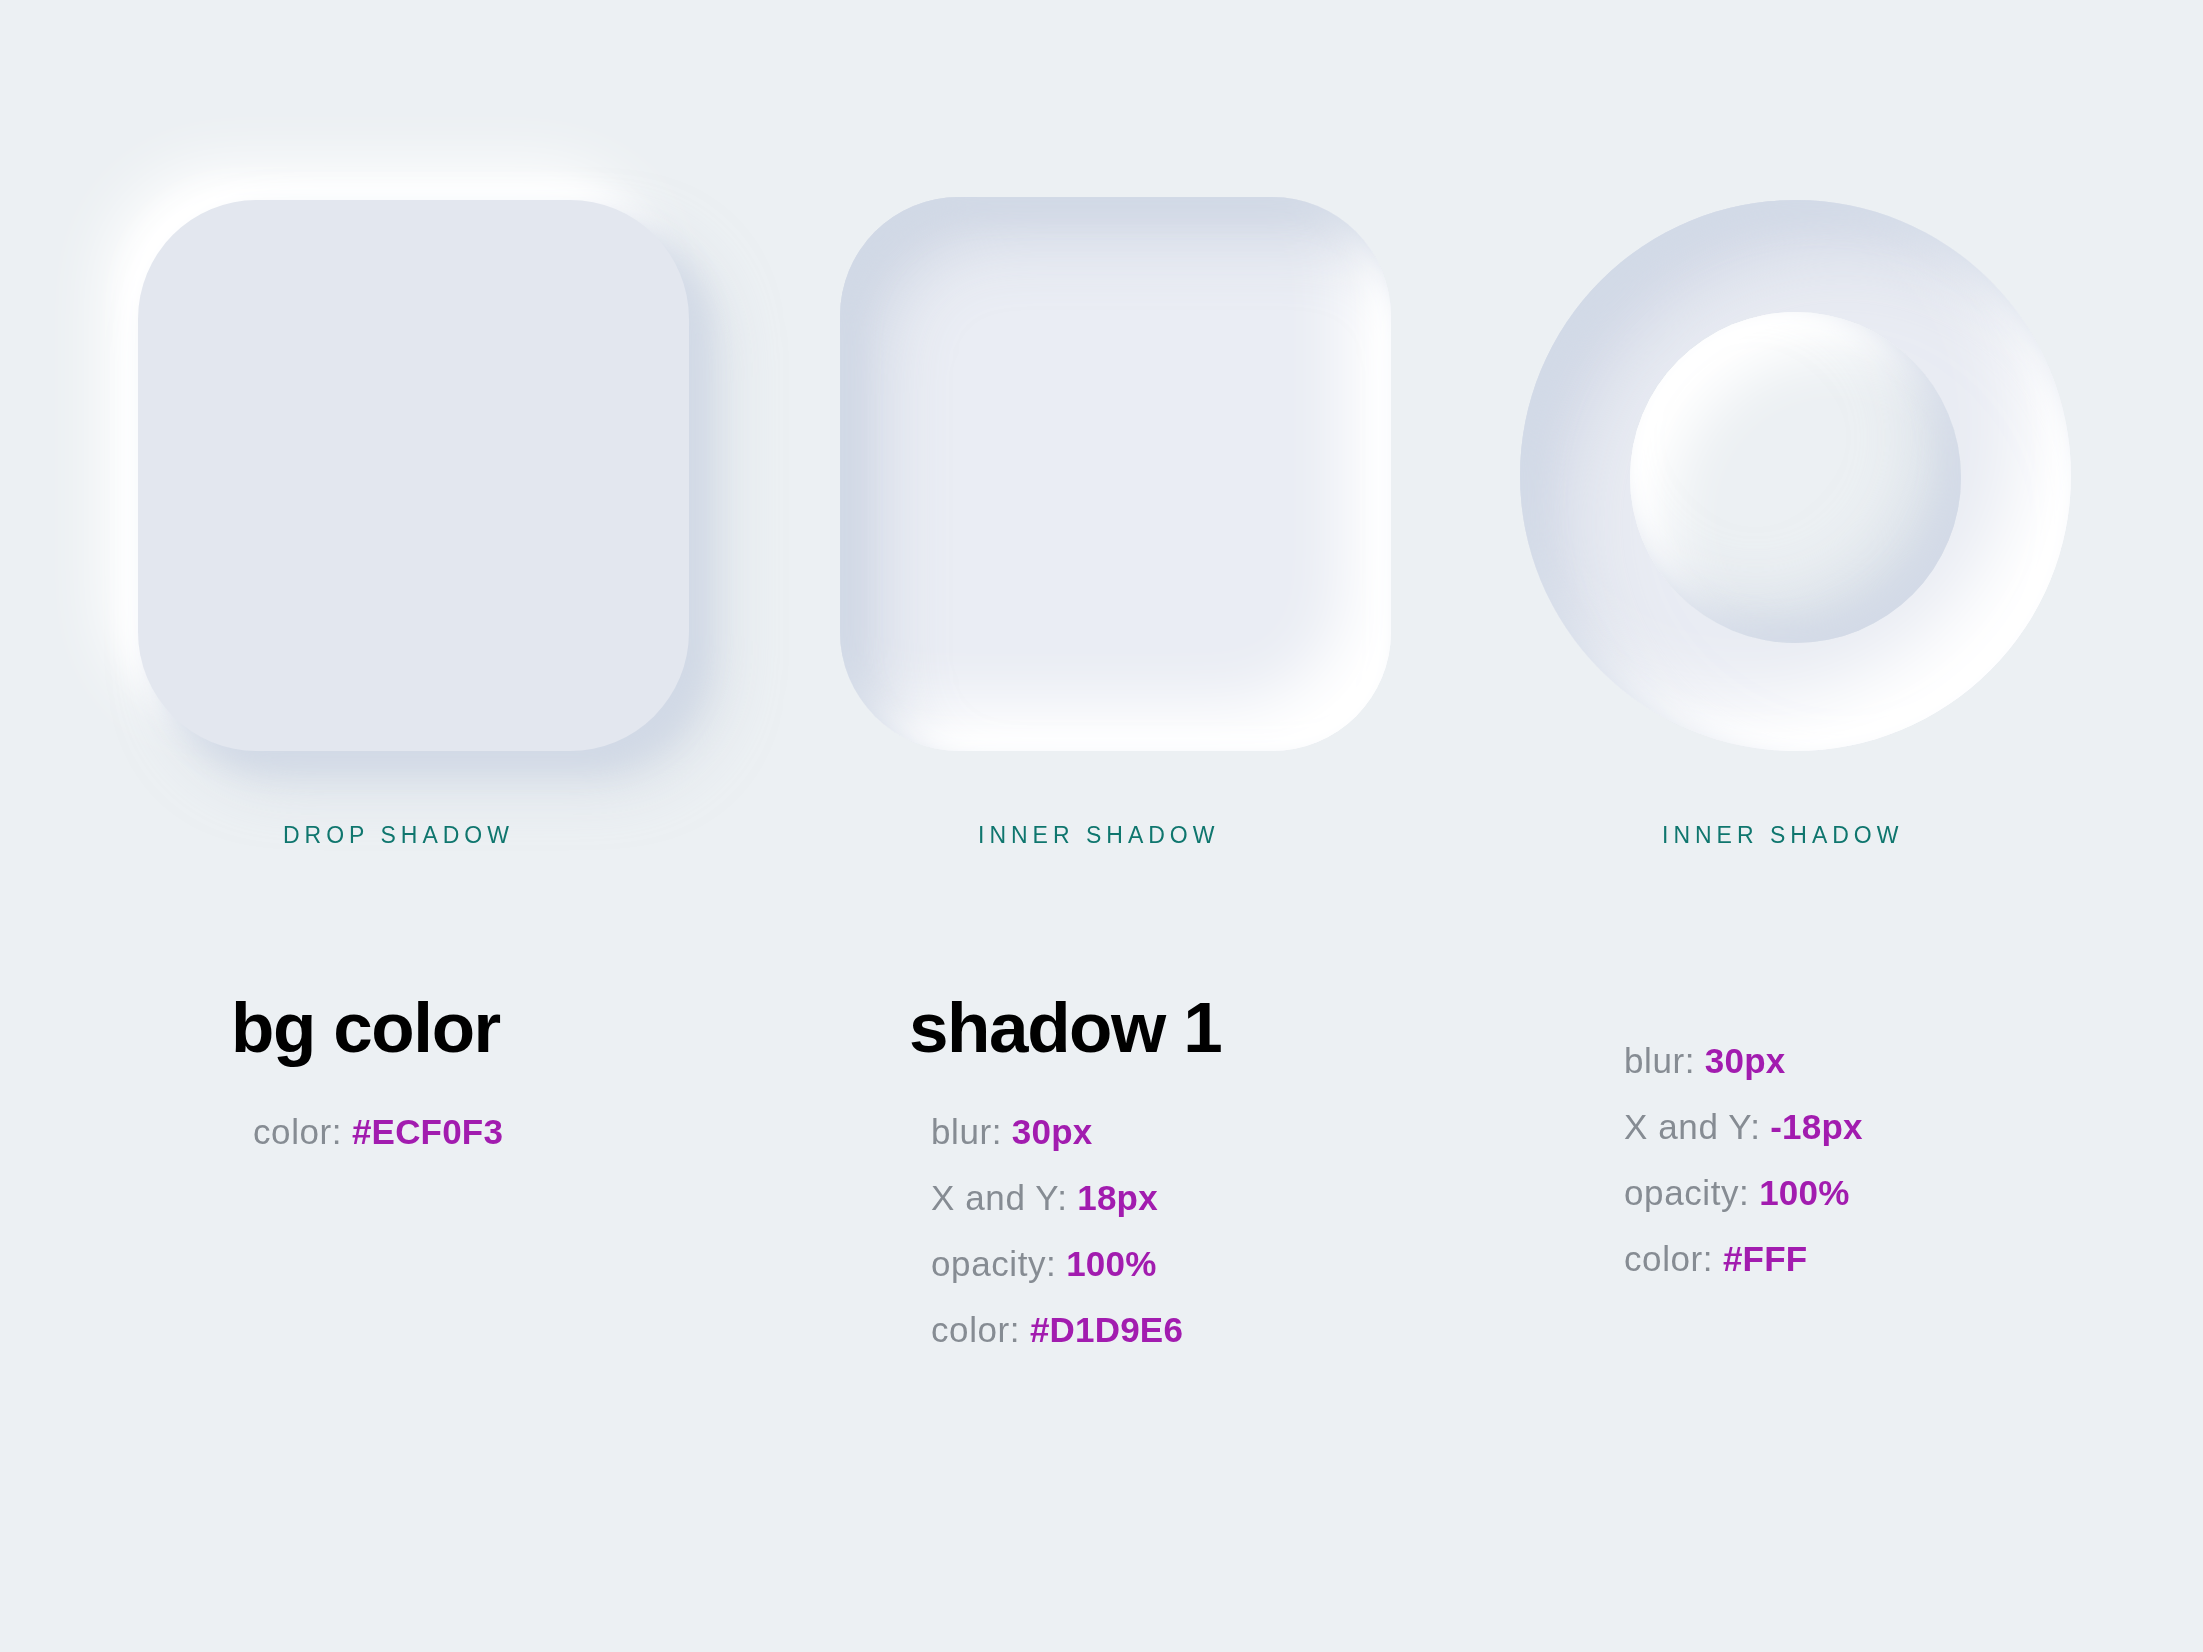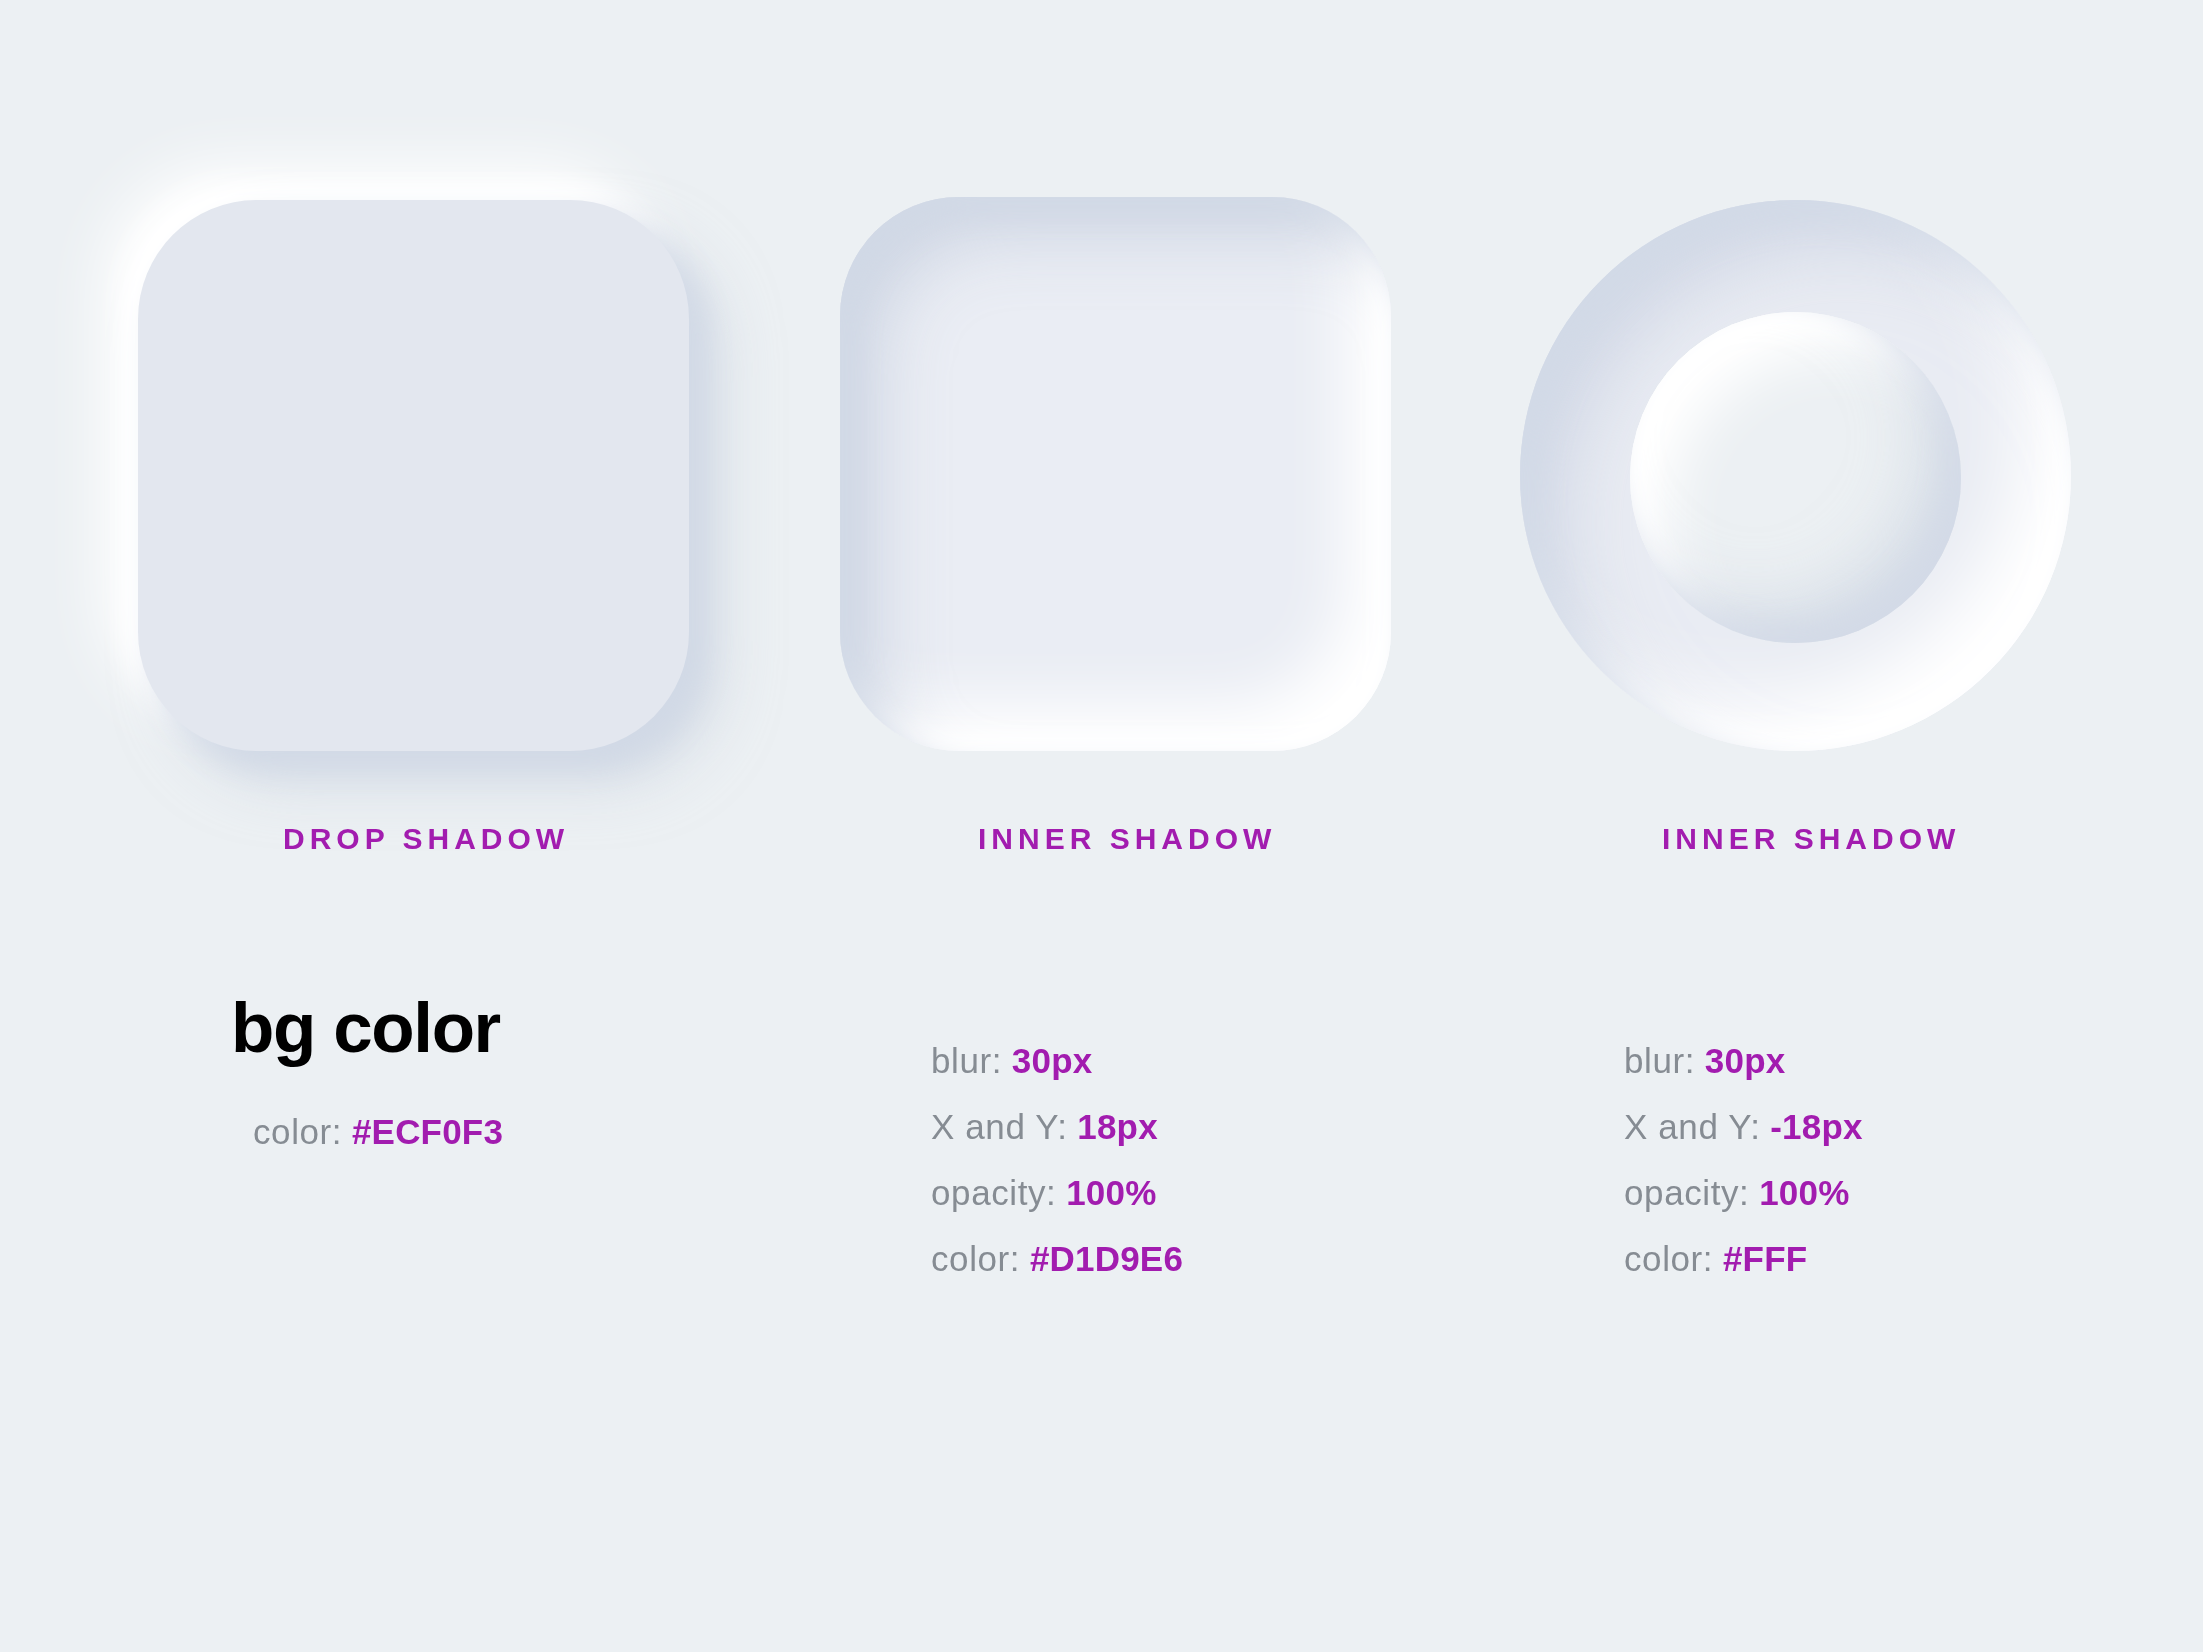--- a/index.html
+++ b/index.html
@@ -82,24 +82,24 @@
       inset -16.5px -16.5px 29px 0 #D3DAE7,
       inset 16.5px 16.5px 29px 0 #FFFFFF,
       inset -40px -40px 61px 0 rgba(199,207,223,0.55),
       inset 40px 40px 55px 0 #FFFFFF;
   }
 
   
   .spec-caption {
     position: absolute;
     top: 822px;
-    font-size: 30px;
-    font-weight: bold;
+    font-size: 23px;
+    font-weight: normal;
     letter-spacing: 5px;
-    color: #a21caf;
+    color: #0f766e;
     white-space: nowrap;
   }
   #caption-drop-shadow        { left: 283px; }
   #caption-inner-shadow-square{ left: 978px; }
   #caption-inner-shadow-ring  { left: 1662px; }
 
   
   #cards {
     position: absolute;
     left: 0;
@@ -179,20 +179,21 @@
     <h2 class="card-title">bg color</h2>
     <ul class="prop-list">
       <li class="prop-row">
         <span class="prop-label">color:</span>
         <span class="prop-value">#ECF0F3</span>
       </li>
     </ul>
   </div>
 
   <div class="spec-card" id="card-shadow-1">
+    <h2 class="card-title">shadow 1</h2>
     <ul class="prop-list">
       <li class="prop-row">
         <span class="prop-label">blur:</span>
         <span class="prop-value">30px</span>
       </li>
       <li class="prop-row">
         <span class="prop-label">X and Y:</span>
         <span class="prop-value">18px</span>
       </li>
       <li class="prop-row">

